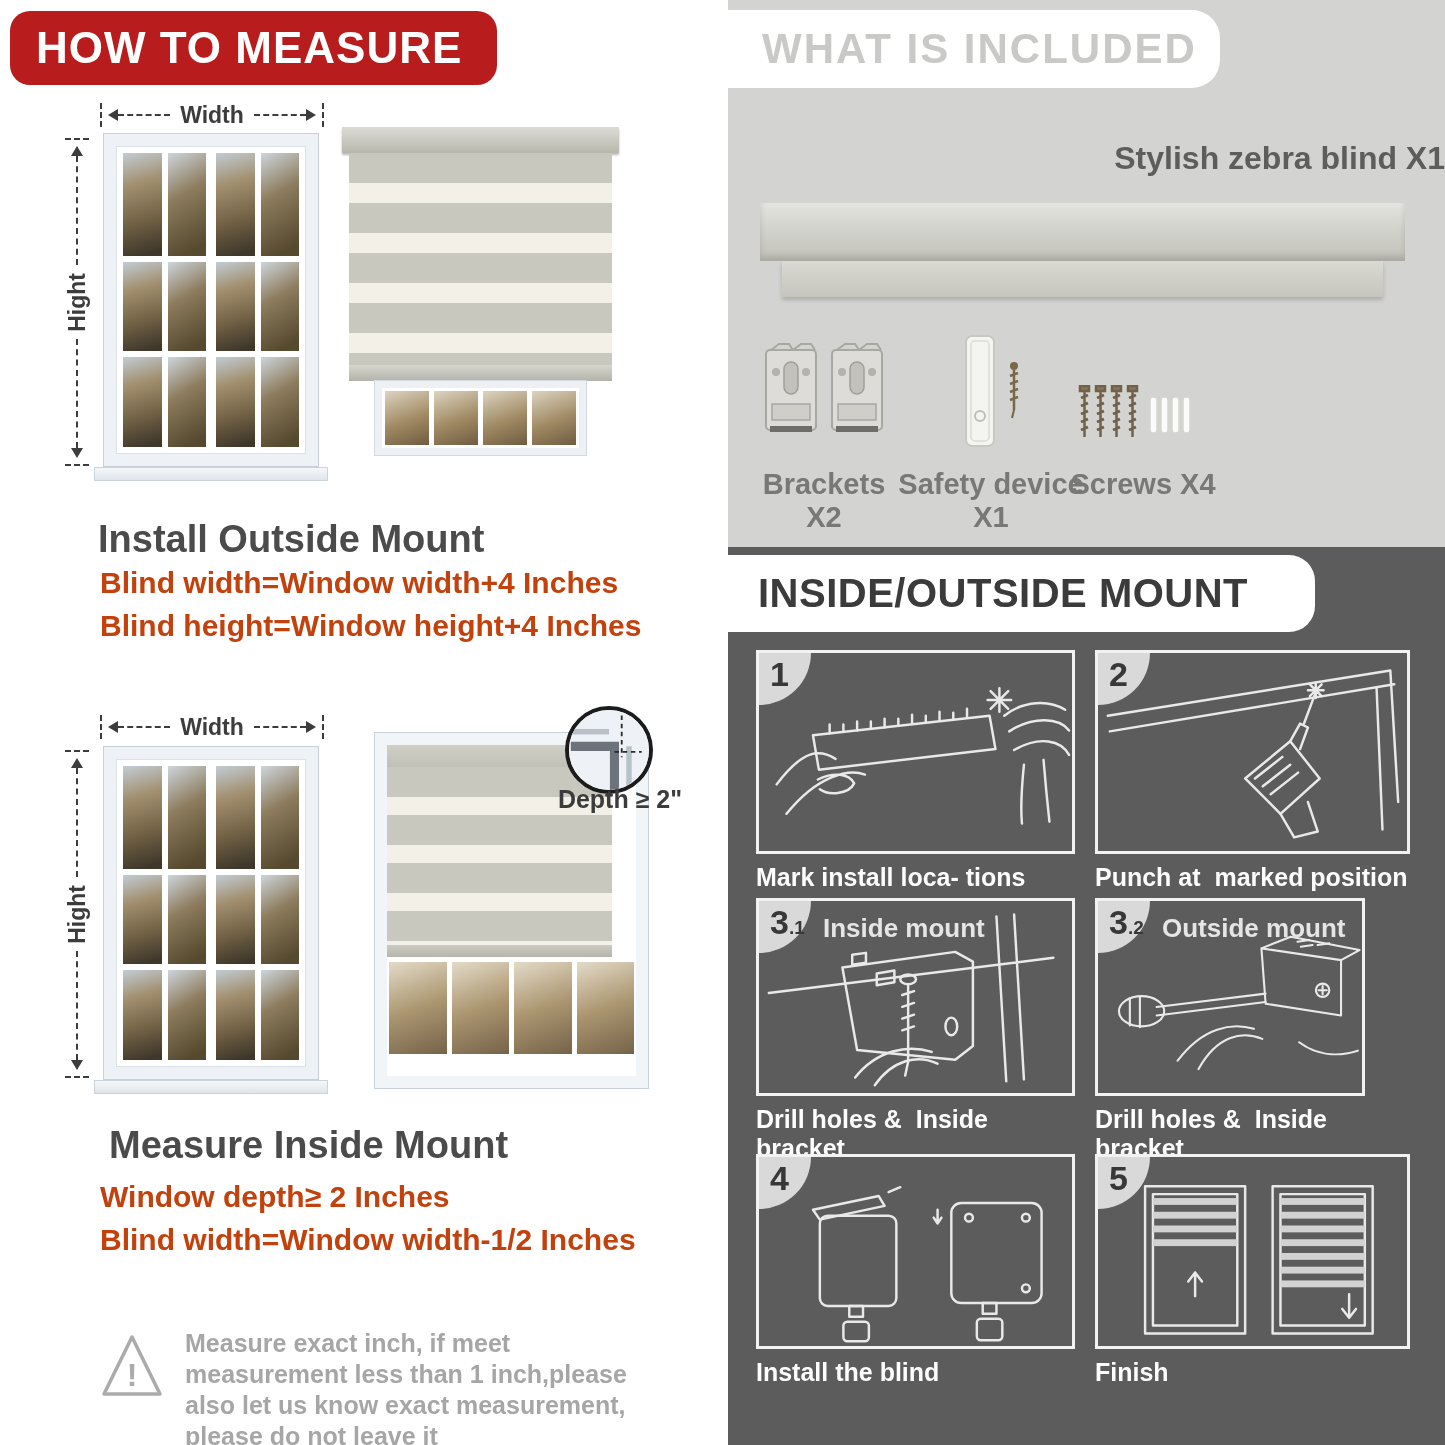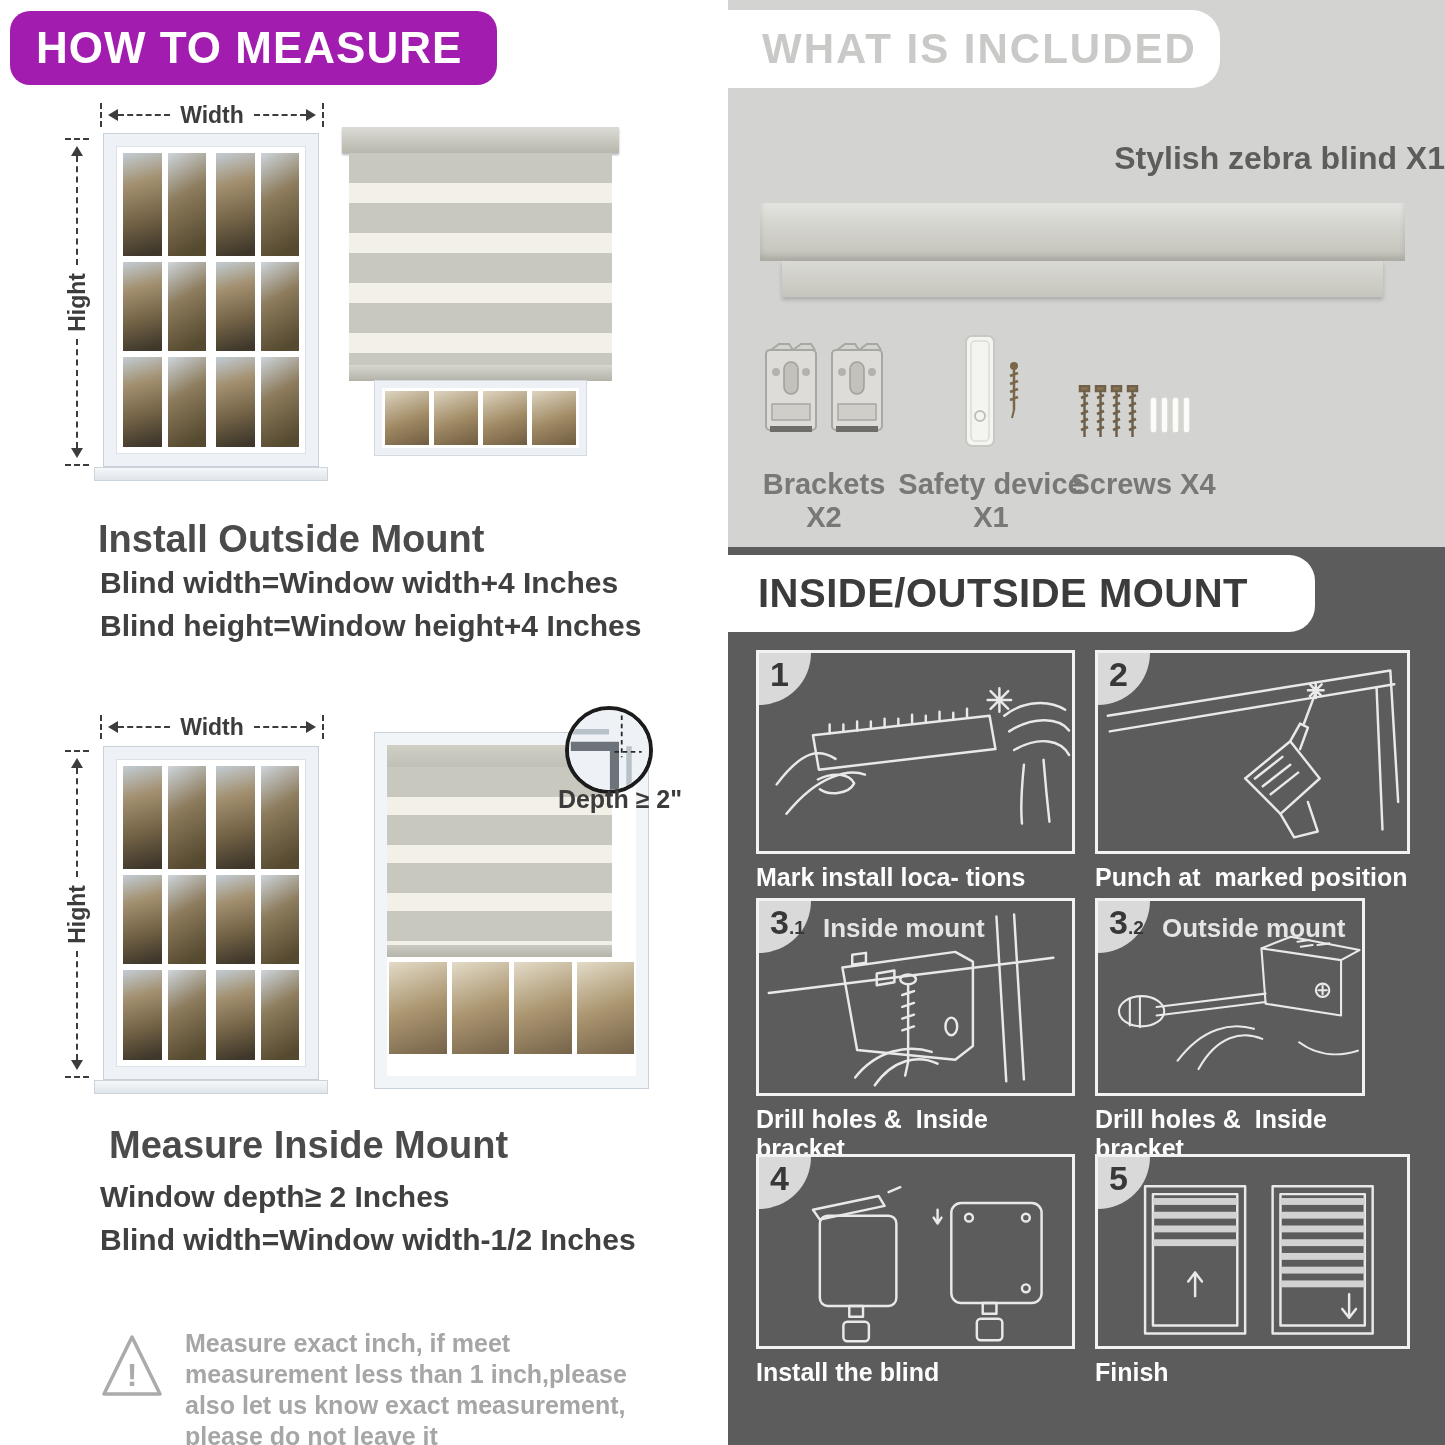--- a/index.html
+++ b/index.html
@@ -1,24 +1,24 @@
 <!DOCTYPE html>
 <html><head>
 <meta charset="utf-8">
 <style>
   html,body{margin:0;padding:0;}
   body{width:1445px;height:1445px;background:#fff;font-family:"Liberation Sans",sans-serif;}
   .page{position:relative;width:1445px;height:1445px;overflow:hidden;background:#fff;}
   .abs{position:absolute;box-sizing:border-box;}
 
   
-  .h1-left{left:10px;top:11px;width:487px;height:74px;background:#a21caf;border-radius:20px;
+  .h1-left{left:10px;top:11px;width:487px;height:74px;background:#b91c1c;border-radius:20px;
     color:#fff;font-size:44px;font-weight:800;letter-spacing:1px;line-height:74px;padding-left:26px;}
   .h2{font-size:38px;font-weight:800;color:#4b4b4b;}
-  .formula{font-size:30px;font-weight:700;color:#404040;margin:0;text-align:right;}
+  .formula{font-size:30px;font-weight:700;color:#c2410c;margin:0;text-align:right;}
 
   
   .win{background:#eef2f6;border:1px solid #c8d1da;padding:12px;}
   .win-in{height:100%;background:#fff;display:flex;gap:10px;padding:6px;border:1px solid #dbe2e9;box-sizing:border-box;}
   .sash{flex:1;display:grid;grid-template-columns:1fr 1fr;grid-template-rows:1.15fr 1fr 1fr;gap:6px;}
   .pane{background:linear-gradient(164deg,#c2ccd4 0%,#a29070 30%,#756447 62%,#3e372a 95%);}
   .sash .pane:nth-child(even){background:linear-gradient(150deg,#cdd5dc 0%,#8d7c5d 40%,#55492f 90%);}
   .sill{background:linear-gradient(180deg,#f5f8fa,#dfe5ea);border:1px solid #ccd4db;}
 
   

